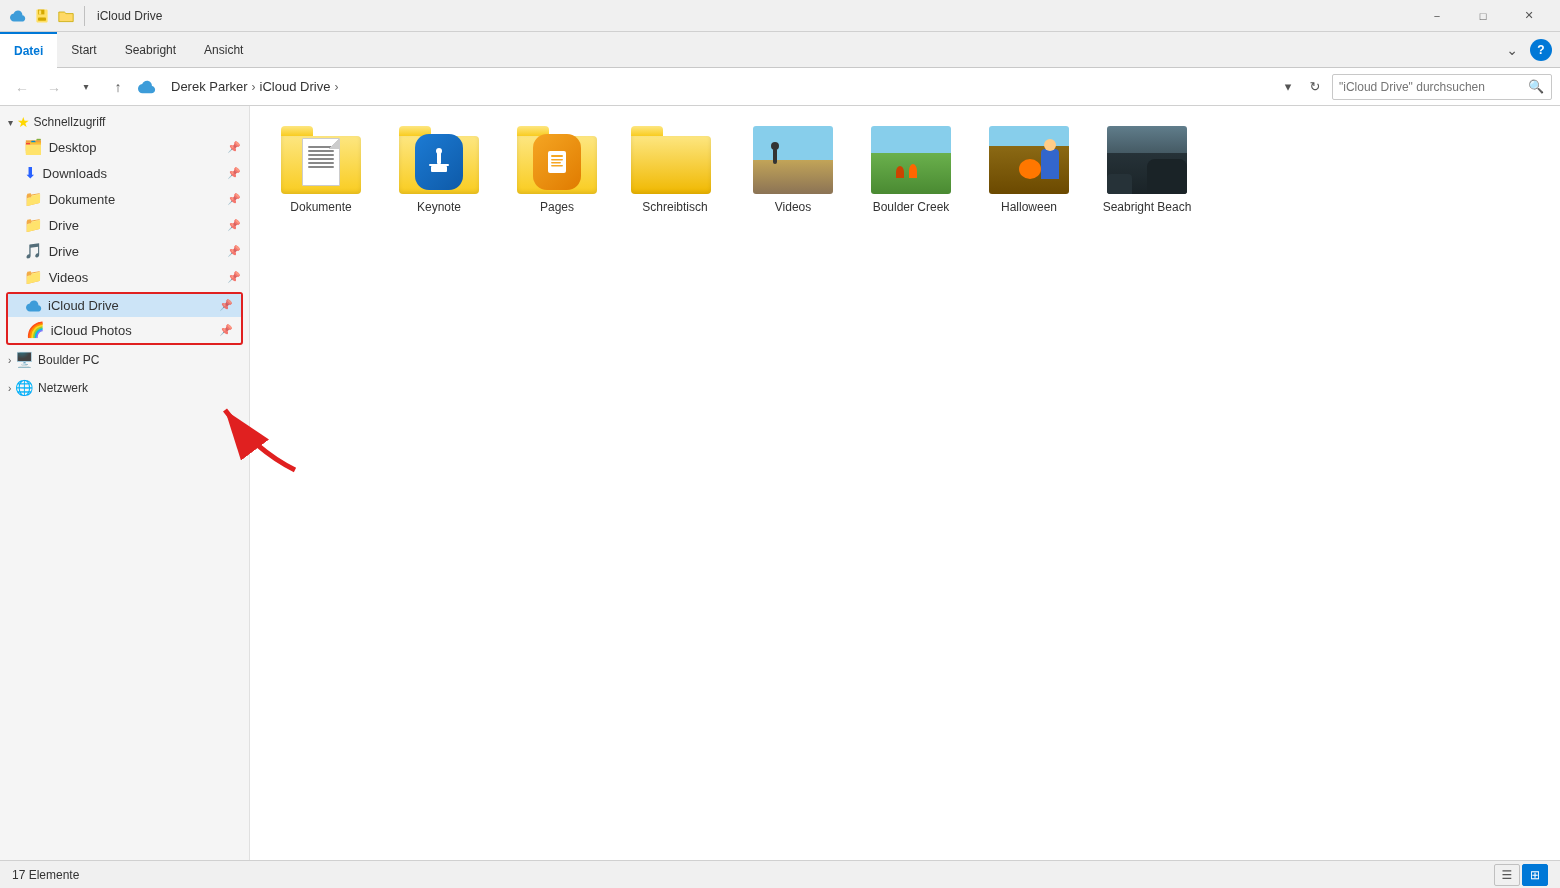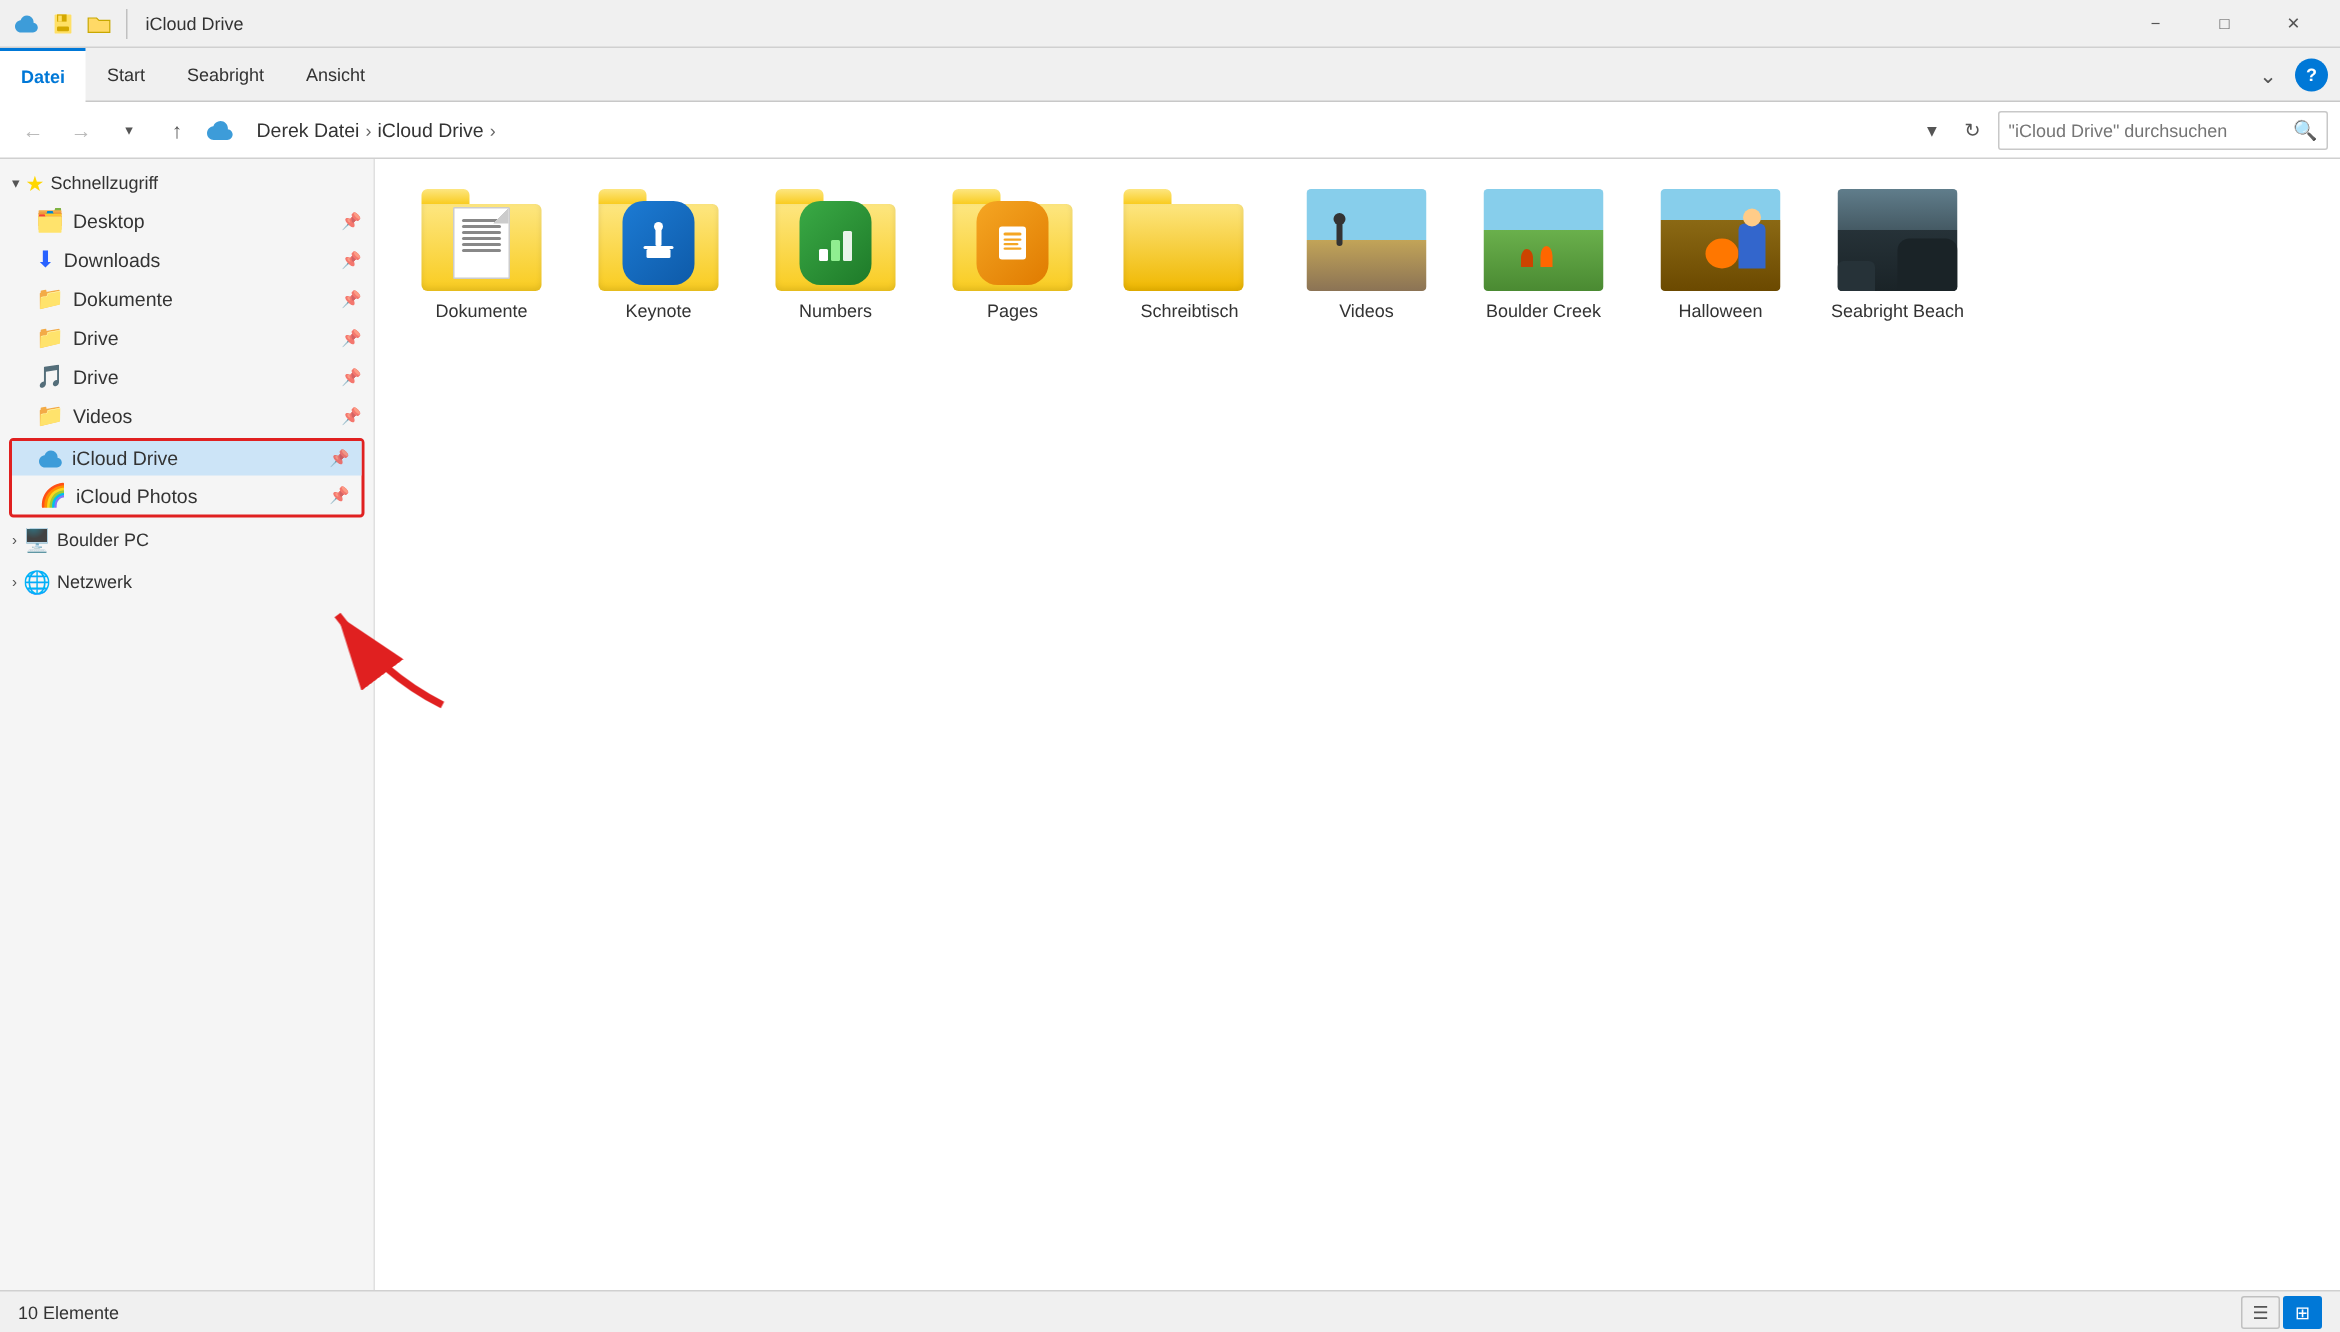--- a/index.html
+++ b/index.html
@@ -265,21 +265,21 @@
   <div class="nav-btn disabled">→</div>
   <div class="nav-btn" style="font-size:10px;">▾</div>
   <div class="nav-btn">↑</div>
 
   <div style="width:22px;height:22px;display:flex;align-items:center;justify-content:center;">
     <svg viewBox="0 0 20 14" width="18" height="14" fill="#3d9cd9">
         <path d="M15.5 5.5C15.5 2.46 13.04 0 10 0 7.55 0 5.46 1.58 4.68 3.78 2.05 4.08 0 6.3 0 9c0 2.76 2.24 5 5 5h10c2.21 0 4-1.79 4-4 0-2.09-1.6-3.8-3.63-3.98z"></path>
       </svg>
   </div>
   <div class="address-path">
-    <span class="address-crumb">Derek Datei</span>
+    <span class="address-crumb">Derek Parker</span>
     <span class="address-sep">›</span>
     <span class="address-crumb">iCloud Drive</span>
     <span class="address-sep">›</span>
   </div>
   <div class="address-chevron">▾</div>
   <div class="address-refresh">↻</div>
   <div class="search-box">
     <input type="text" placeholder="&quot;iCloud Drive&quot; durchsuchen" style="">
     <span class="search-icon">🔍</span>
   </div>
@@ -402,36 +402,20 @@
                 <rect x="14" y="6" width="4" height="12" fill="white" rx="1"></rect>
                 <circle cx="16" cy="5" r="3" fill="white"></circle>
                 <rect x="8" y="20" width="16" height="6" fill="white" rx="1"></rect>
               </svg>
             </div>
           </div>
         </div>
         <div class="item-label">Keynote</div>
       </div>
 
-      <div class="content-item">
-        <div class="folder-large">
-          <div class="folder-tab"></div>
-          <div class="folder-body"></div>
-          <div class="folder-overlay">
-            <div class="app-numbers">
-              <svg viewBox="0 0 32 32" width="32" height="32">
-                <rect x="5" y="20" width="6" height="8" fill="white" rx="1"></rect>
-                <rect x="13" y="14" width="6" height="14" fill="#90ee90" rx="1"></rect>
-                <rect x="21" y="8" width="6" height="20" fill="#fff" rx="1" opacity="0.9"></rect>
-              </svg>
-            </div>
-          </div>
-        </div>
-        <div class="item-label">Numbers</div>
-      </div>
 
       <div class="content-item">
         <div class="folder-large">
           <div class="folder-tab"></div>
           <div class="folder-body"></div>
           <div class="folder-overlay">
             <div class="app-pages">
               <svg viewBox="0 0 32 32" width="32" height="32">
                 <rect x="7" y="5" width="18" height="22" rx="2" fill="white"></rect>
                 <rect x="10" y="9" width="12" height="2" rx="1" fill="#f5a623"></rect>
@@ -507,18 +491,18 @@
 <svg style="position:fixed;left:195px;top:370px;pointer-events:none;z-index:999;" width="130" height="120" viewBox="0 0 130 120">
   <defs>
     <marker id="arrowhead" markerWidth="10" markerHeight="7" refX="10" refY="3.5" orient="auto">
       <polygon points="0 0, 10 3.5, 0 7" fill="#e02020"></polygon>
     </marker>
   </defs>
   <path d="M 100 100 Q 60 80 30 40" stroke="#e02020" stroke-width="5" fill="none" marker-end="url(#arrowhead)"></path>
 </svg>
 
 <div class="statusbar">
-  <span>10 Elemente</span>
+  <span>17 Elemente</span>
   <div class="statusbar-right">
     <div class="view-btn">☰</div>
     <div class="view-btn active">⊞</div>
   </div>
 </div>
 
 </body></html>

